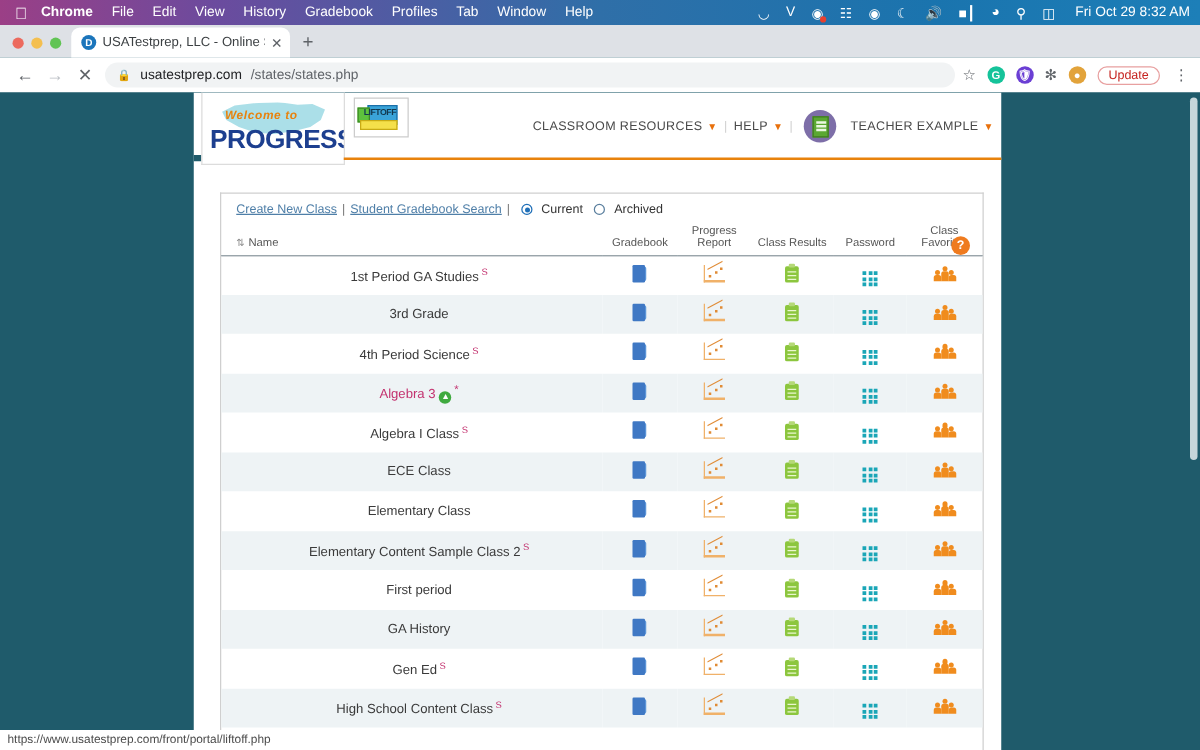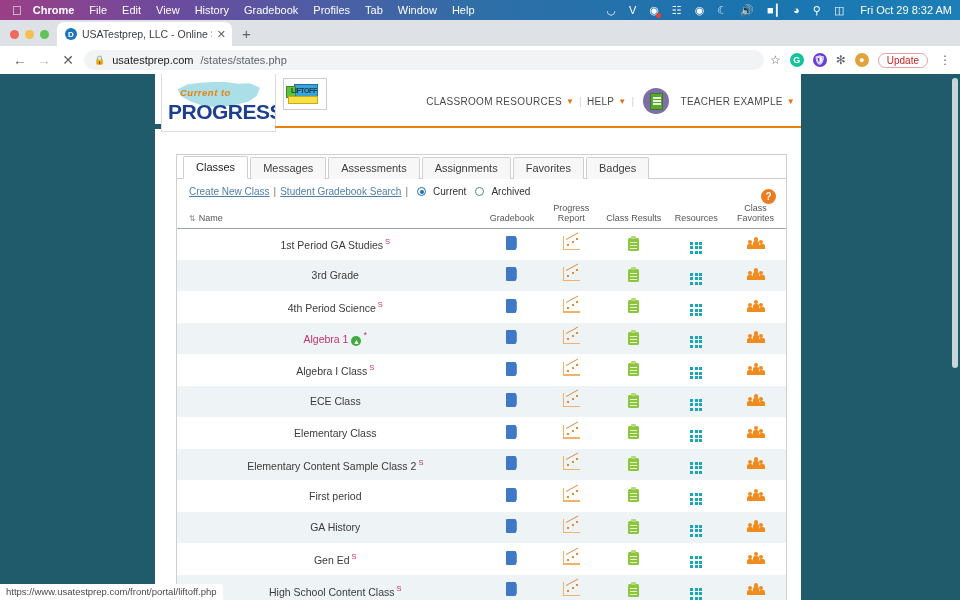--- a/index.html
+++ b/index.html
@@ -280,21 +280,21 @@
 
 <div class="viewport">
 
   <div class="page">
 
     <div class="site-header">
       <div class="teal-stub"></div>
       <div class="logo-card">
         <div class="logo-inner">
           <div class="logo-map"></div>
-          <div class="logo-welcome">Current to</div>
+          <div class="logo-welcome">Welcome to</div>
           <div class="logo-progress">PROGRESS</div>
         </div>
       </div>
       <div class="liftoff-card">
         <div class="liftoff-img">
           <span class="lo-blue"></span>
             <span class="lo-grn"></span>
             <span class="lo-yel"></span>
           <span class="lo-txt">LIFTOFF</span>
         </div>
@@ -319,28 +319,20 @@
         </span>
         <span class="navitem">
           <span>TEACHER EXAMPLE</span>
           <span class="caret">▼</span>
         </span>
       </div>
       <div class="orange-rule"></div>
     </div>
 
     <div class="card">
-      <div class="tabs">
-        <div class="ui-tab active">Classes</div>
-        <div class="ui-tab">Messages</div>
-        <div class="ui-tab">Assessments</div>
-        <div class="ui-tab">Assignments</div>
-        <div class="ui-tab">Favorites</div>
-        <div class="ui-tab">Badges</div>
-      </div>
 
       <div class="help-badge">?</div>
 
       <div class="subbar">
         <a href="#">Create New Class</a>
         <span class="sep">|</span>
         <a href="#">Student Gradebook Search</a>
         <span class="sep">|</span>
         <span class="radio on"></span>
         <span class="radio-lbl">Current</span>
@@ -361,21 +353,21 @@
           <tr>
             <th class="nm">
               <span class="sorticon">⇅</span><span>Name</span>
             </th>
             <th>Gradebook</th>
             <th>
               <span>Progress</span><br>
               <span>Report</span>
             </th>
             <th>Class Results</th>
-            <th>Resources</th>
+            <th>Password</th>
             <th>
               <span>Class</span><br>
               <span>Favorites</span>
             </th>
           </tr>
         </thead>
         <tbody id="tbody">
             <tr>
               <td class="nm"><span class="">1st Period GA Studies</span><span class="sup">S</span></td>
               <td><span class="ic-book"><i class="b2"></i><i class="b1"></i></span></td>
@@ -424,21 +416,21 @@
                   <i></i>
                   <i></i>
                   <i></i>
                   <i></i>
                   <i></i>
                   <i></i>
                 </span></td>
               <td><span class="ic-people"><span class="ph" style="left:1px;top:3px;width:4px;height:4px"></span><span class="ph" style="left:6.5px;top:0px;width:4.5px;height:4.5px"></span><span class="ph" style="left:12px;top:3px;width:4px;height:4px"></span><span class="pp" style="left:0px;width:6px;height:5px"></span><span class="pp" style="left:6px;width:5.5px;height:8px"></span><span class="pp" style="left:11.5px;width:6px;height:5px"></span></span></td>
             </tr>
             <tr>
-              <td class="nm"><span class="row-hl">Algebra 1</span><span class="badge-up">▲</span><span class="star">*</span></td>
+              <td class="nm"><span class="row-hl">Algebra 3</span><span class="badge-up">▲</span><span class="star">*</span></td>
               <td><span class="ic-book"><i class="b2"></i><i class="b1"></i></span></td>
               <td><span class="ic-chart"><i class="ax"></i><i class="ay"></i><i class="ln"></i><i class="d1"></i><i class="d2"></i><i class="d3"></i></span></td>
               <td><span class="ic-clip"><i class="cb"></i><i class="ct"></i><i class="cl" style="top:6px"></i><i class="cl" style="top:9px"></i><i class="cl" style="top:12px"></i></span></td>
               <td><span class="ic-grid">
                   <i></i>
                   <i></i>
                   <i></i>
                   <i></i>
                   <i></i>
                   <i></i>

